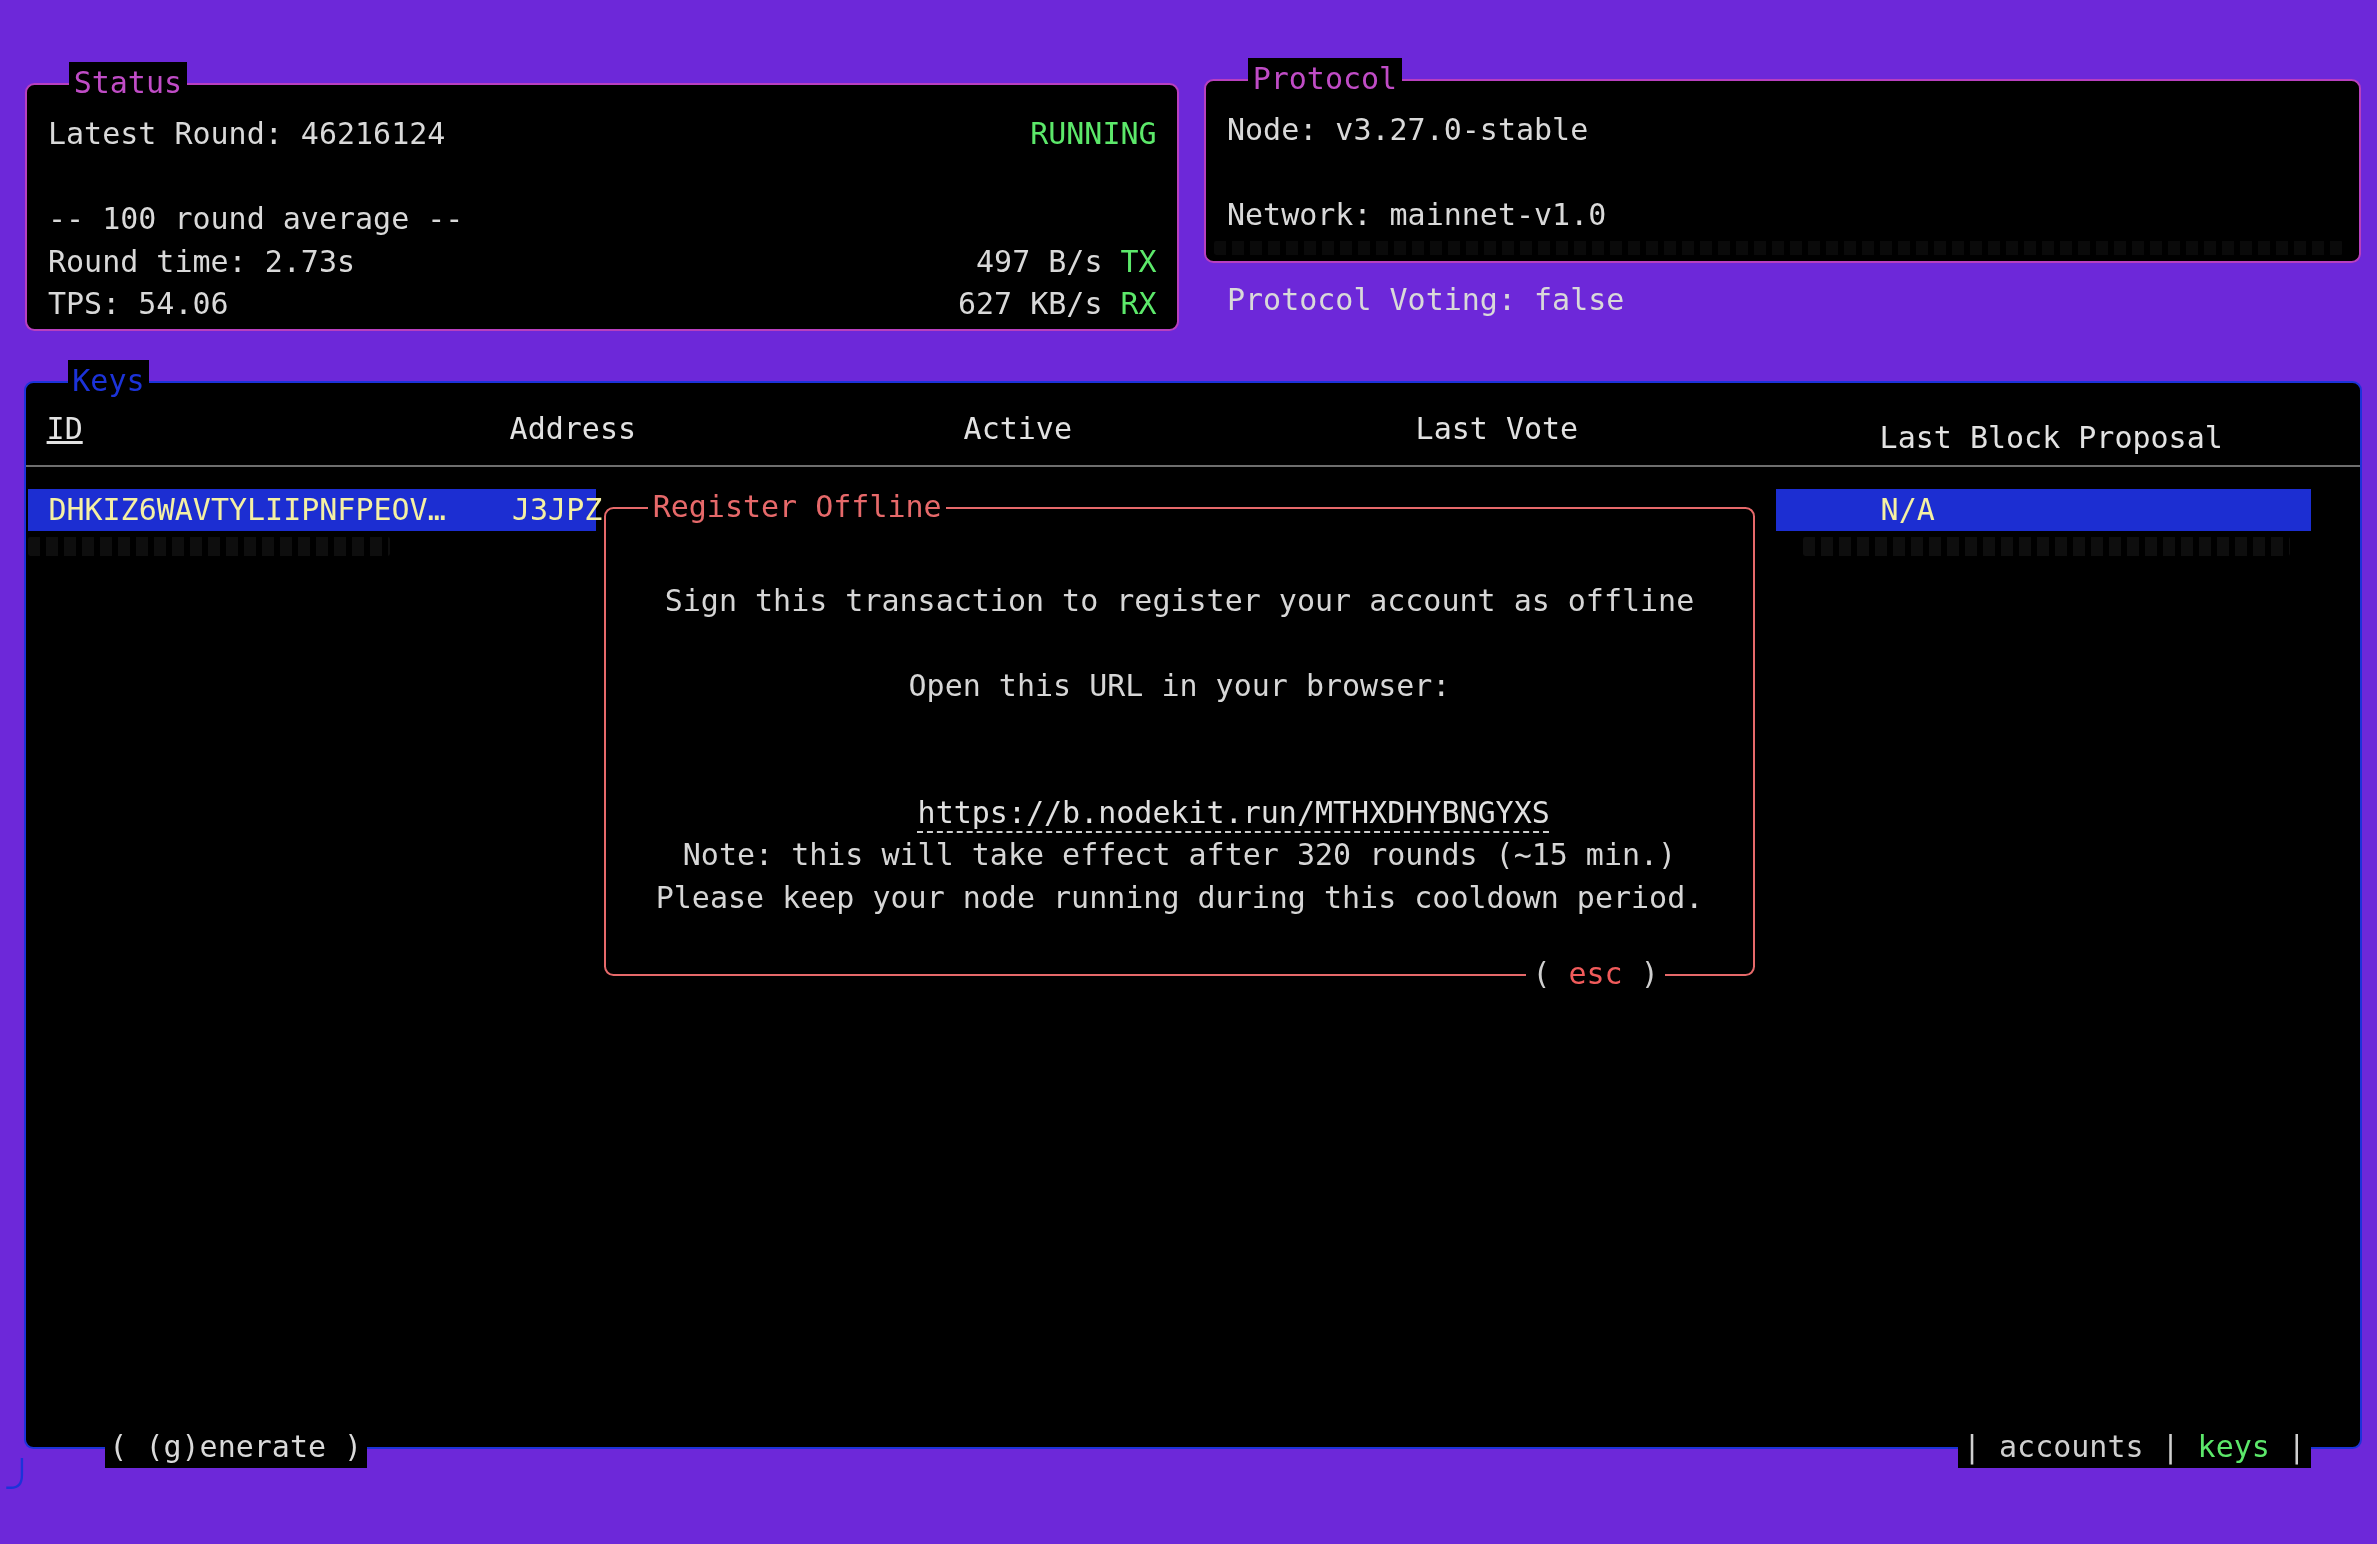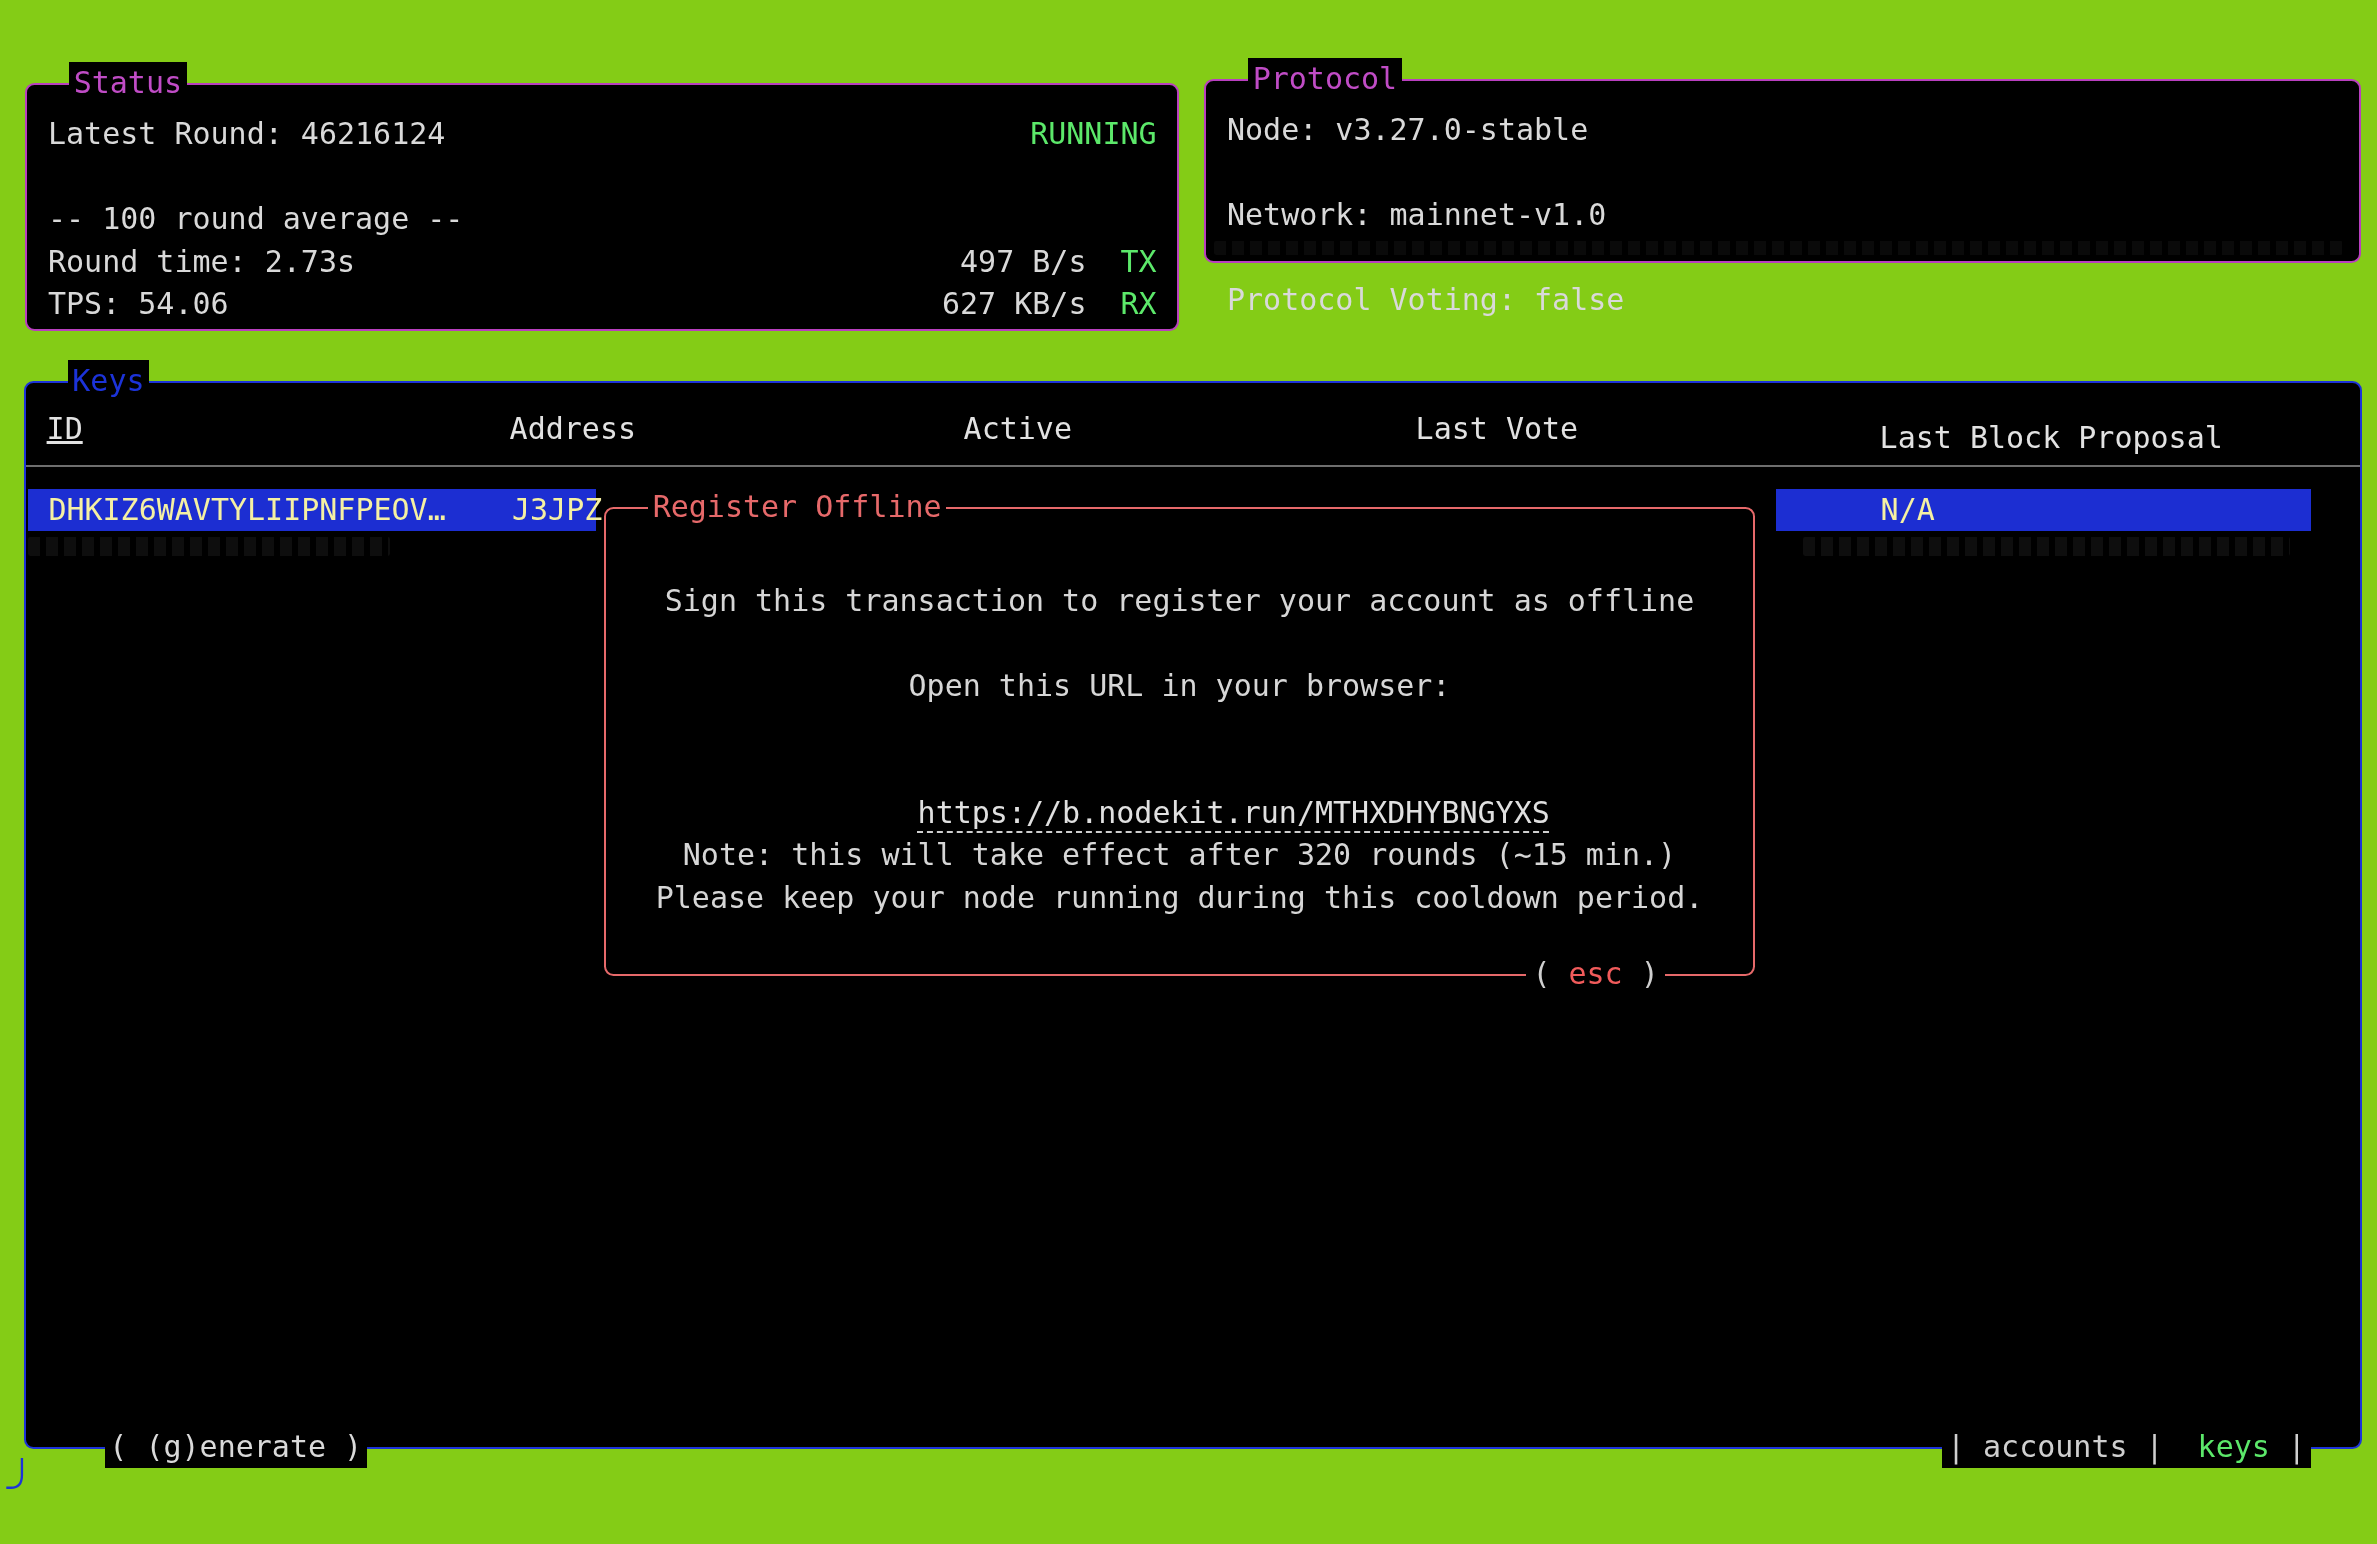--- a/index.html
+++ b/index.html
@@ -4,36 +4,36 @@
 <style>
   :root{
     --magenta:#c04cc6; --magenta-border:#b93fbf;
     --blue:#1c33d9; --row-bg:#1c2ed2; --row-fg:#f5f0a3;
     --green:#5ce86a; --salmon:#e6696a; --red:#f15b5b;
     --fg:#d9d9d9; --muted:#cfcfcf; --separator:#6e6e6e;
   }
   *{margin:0;padding:0;box-sizing:border-box;}
   html,body{background:#000;}
   #screen{
-    position:relative; width:2377px; height:1544px; background:#84cc16;
+    position:relative; width:2377px; height:1544px; background:#6d28d9;
     font-family:"DejaVu Sans Mono","Liberation Mono",monospace;
     font-size:30px; line-height:42px; color:var(--fg);
     overflow:hidden; white-space:pre;
   }
   .box{position:absolute; background:#000; border:2.4px solid; border-radius:9.4px;}
   .box-title{position:absolute; top:-23px; left:42px; background:#000; padding:0 4.7px; line-height:42px;}
   .line{position:absolute; line-height:42px;}
   .rline{position:absolute; right:20.4px; display:flex; gap:18px; line-height:42px;}
   .magenta{color:var(--magenta);}
   .magenta-box{border-color:var(--magenta-border);}
   .blue{color:var(--blue);}
   .blue-box{border-color:var(--blue);}
   .salmon{color:var(--salmon);}
   .salmon-box{border-color:var(--salmon);}
-  .green{color:var(--green);margin-left:16px;}
+  .green{color:var(--green);}
   .muted{color:var(--muted);}
   .header-cell{color:#e2e2e2;}
   .separator{position:absolute; left:0; right:0; height:2.4px; background:var(--separator);}
   .row-seg{position:absolute; height:42px; background:var(--row-bg); color:var(--row-fg);}
   .row-seg .cell{position:absolute; top:0; line-height:42px;}
   .ghost{position:absolute; height:19px; border-radius:2.4px;
     background:repeating-linear-gradient(90deg, rgba(255,255,255,0.055) 0 11.8px, transparent 11.8px 18px);}
   .ghost.dimmer{background:repeating-linear-gradient(90deg, rgba(255,255,255,0.04) 0 11.8px, transparent 11.8px 18px);}
   .edge-label{position:absolute; bottom:-21px; background:#000; padding:0 4.7px; line-height:42px;}
   .tab-bar{position:absolute; bottom:-21px; right:49px; background:#000; padding:0 4.7px;

